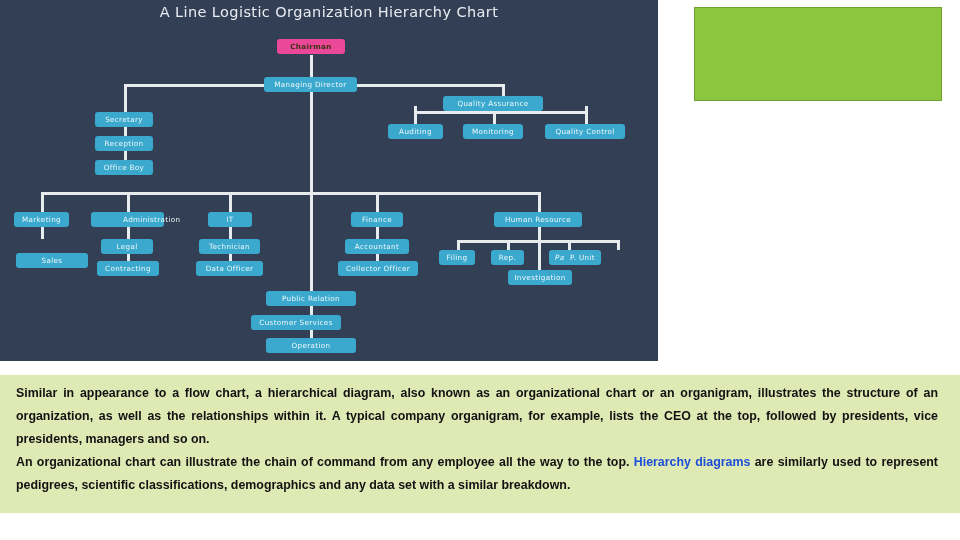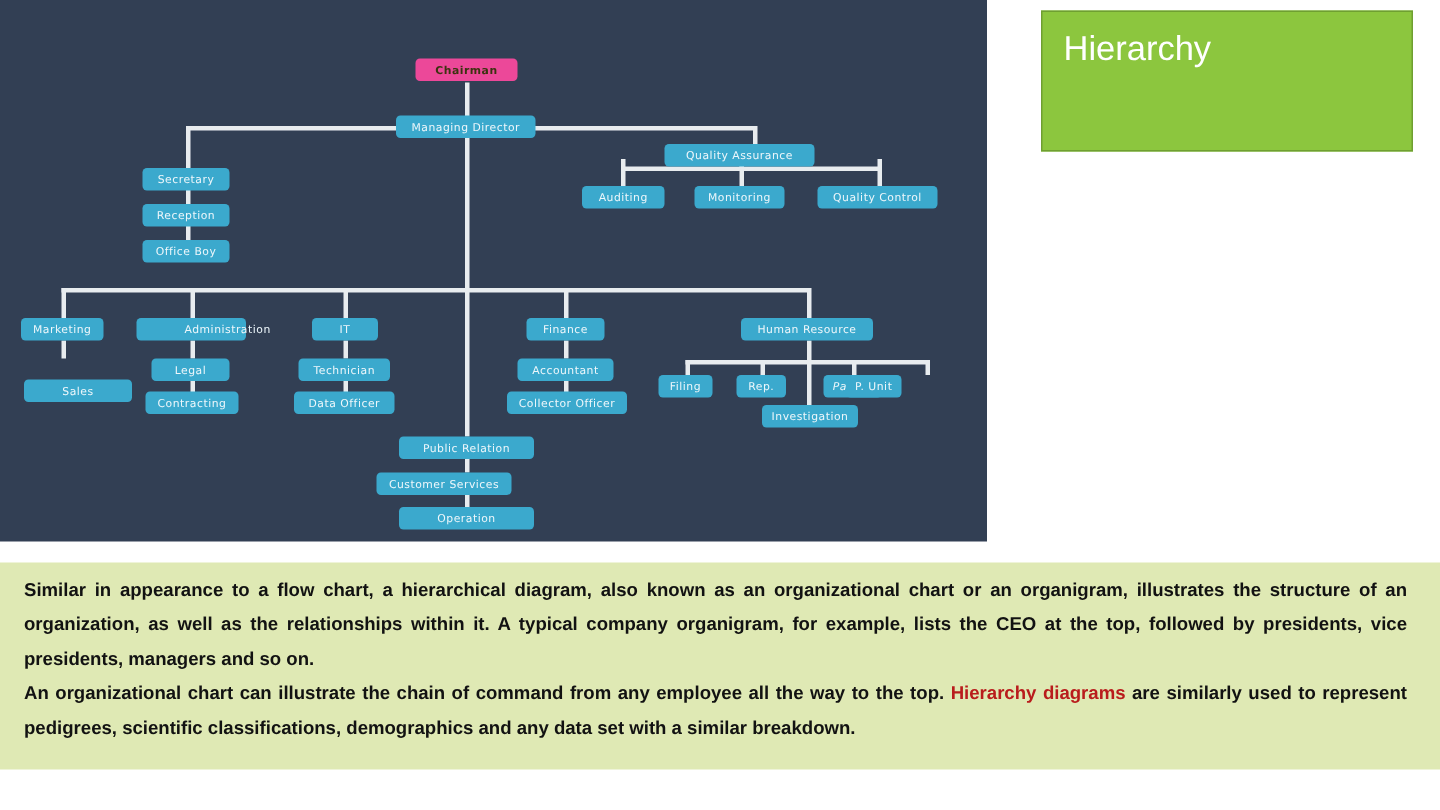--- a/index.html
+++ b/index.html
@@ -71,27 +71,28 @@
     box-sizing:border-box;
     padding:7px 22px 0 16px;
     color:#121212;
     font-size:12.4px;
     line-height:23px;
     font-weight:bold;
     font-family:"Liberation Sans", sans-serif;
   }
   #description p{margin:0;}
   #description p.just{text-align:justify;text-align-last:left;}
-  .hl{color:#b91c1c;margin-top:48px;}
+  .hl{color:#1d4ed8;margin-top:48px;}
 </style>
 </head>
 <body>
 
 <div id="chart-panel">
 
+  <div id="chart-title">A Line Logistic  Organization Hierarchy Chart</div>
 
   <div class="ln v" style="left:310px;top:55px;height:23px;"></div>
 
   <div class="ln v" style="left:310px;top:92px;height:100px;"></div>
 
   <div class="ln h" style="left:124px;top:84px;width:380px;"></div>
 
   <div class="ln v" style="left:124px;top:84px;height:28px;"></div>
   <div class="ln v" style="left:124px;top:112px;height:60px;"></div>
 
@@ -165,19 +166,18 @@
   <div class="node" style="left:564px;top:250px;width:37px;">P. Unit</div>
   <div class="node" style="left:508px;top:270px;width:64px;">Investigation</div>
 
   <div class="node" style="left:266px;top:291px;width:90px;">Public Relation</div>
   <div class="node" style="left:251px;top:315px;width:90px;">Customer Services</div>
   <div class="node" style="left:266px;top:338px;width:90px;">Operation</div>
 
 </div>
 
 <div id="hierarchy-heading">
-  <span>Hierarchy</span>
 </div>
 
 <div id="description">
   <p class="just">Similar in appearance to a flow chart, a hierarchical diagram, also known as an organizational chart or an organigram, illustrates the structure of an organization, as well as the relationships within it. A typical company organigram, for example, lists the CEO at the top, followed by presidents, vice presidents, managers and so on.</p>
   <p class="just"><span>An organizational chart can illustrate the chain of command from any employee all the way to the top. </span><span class="hl">Hierarchy diagrams</span><span> are similarly used to represent pedigrees, scientific classifications, demographics and any data set with a similar breakdown.</span></p>
 </div>
 
 </body></html>

